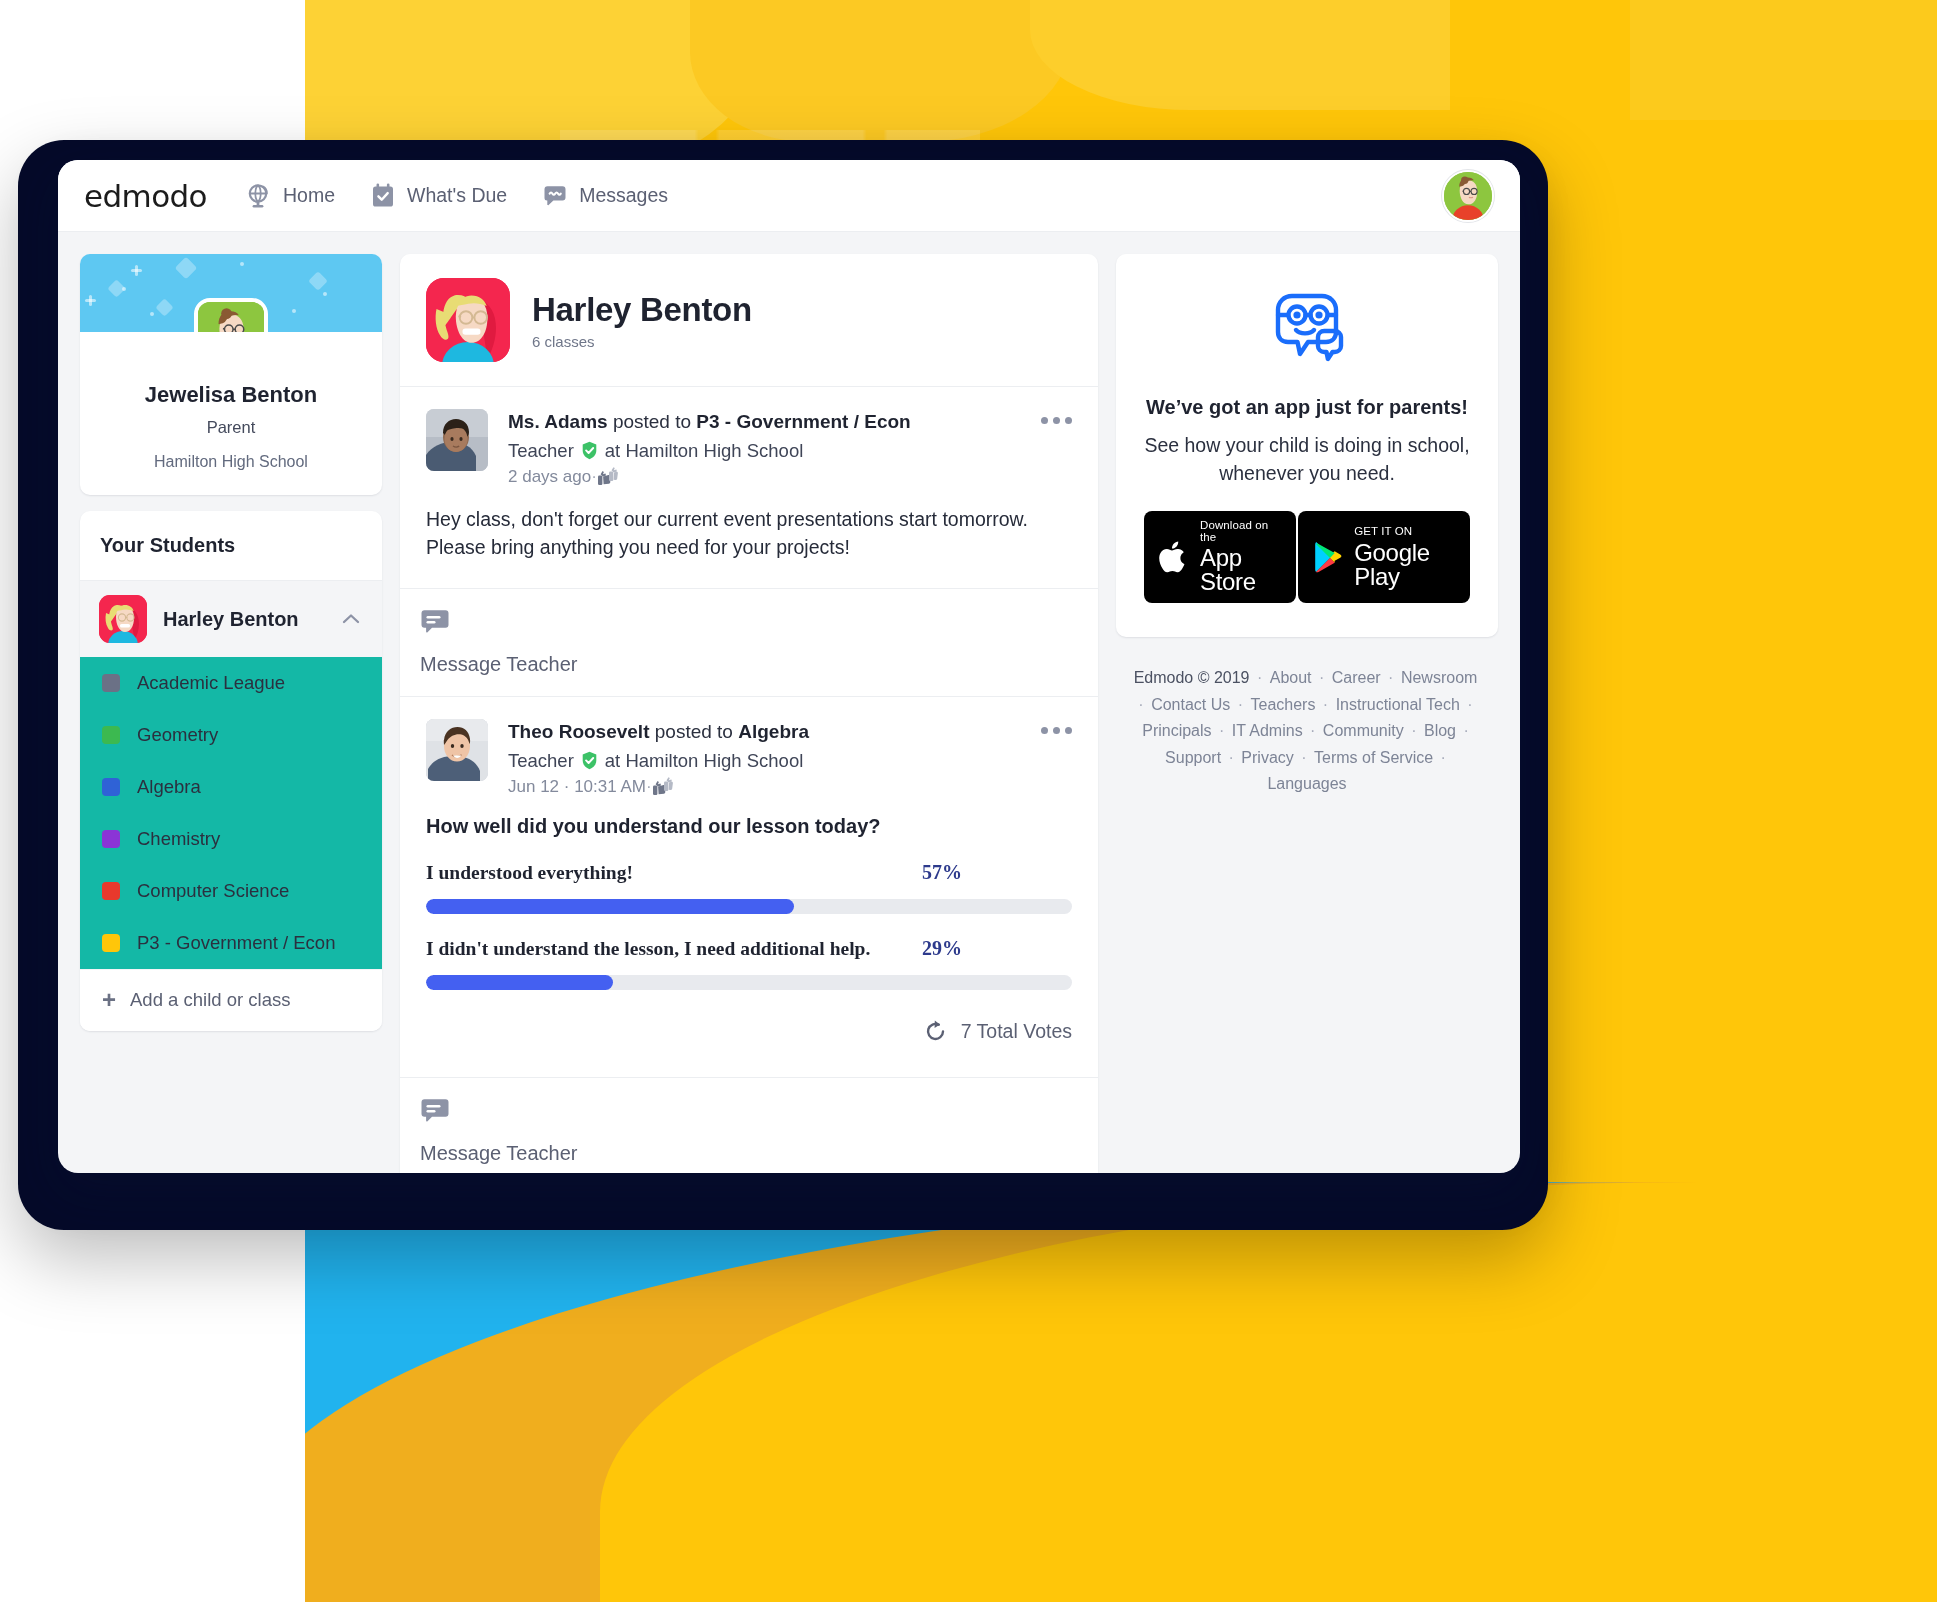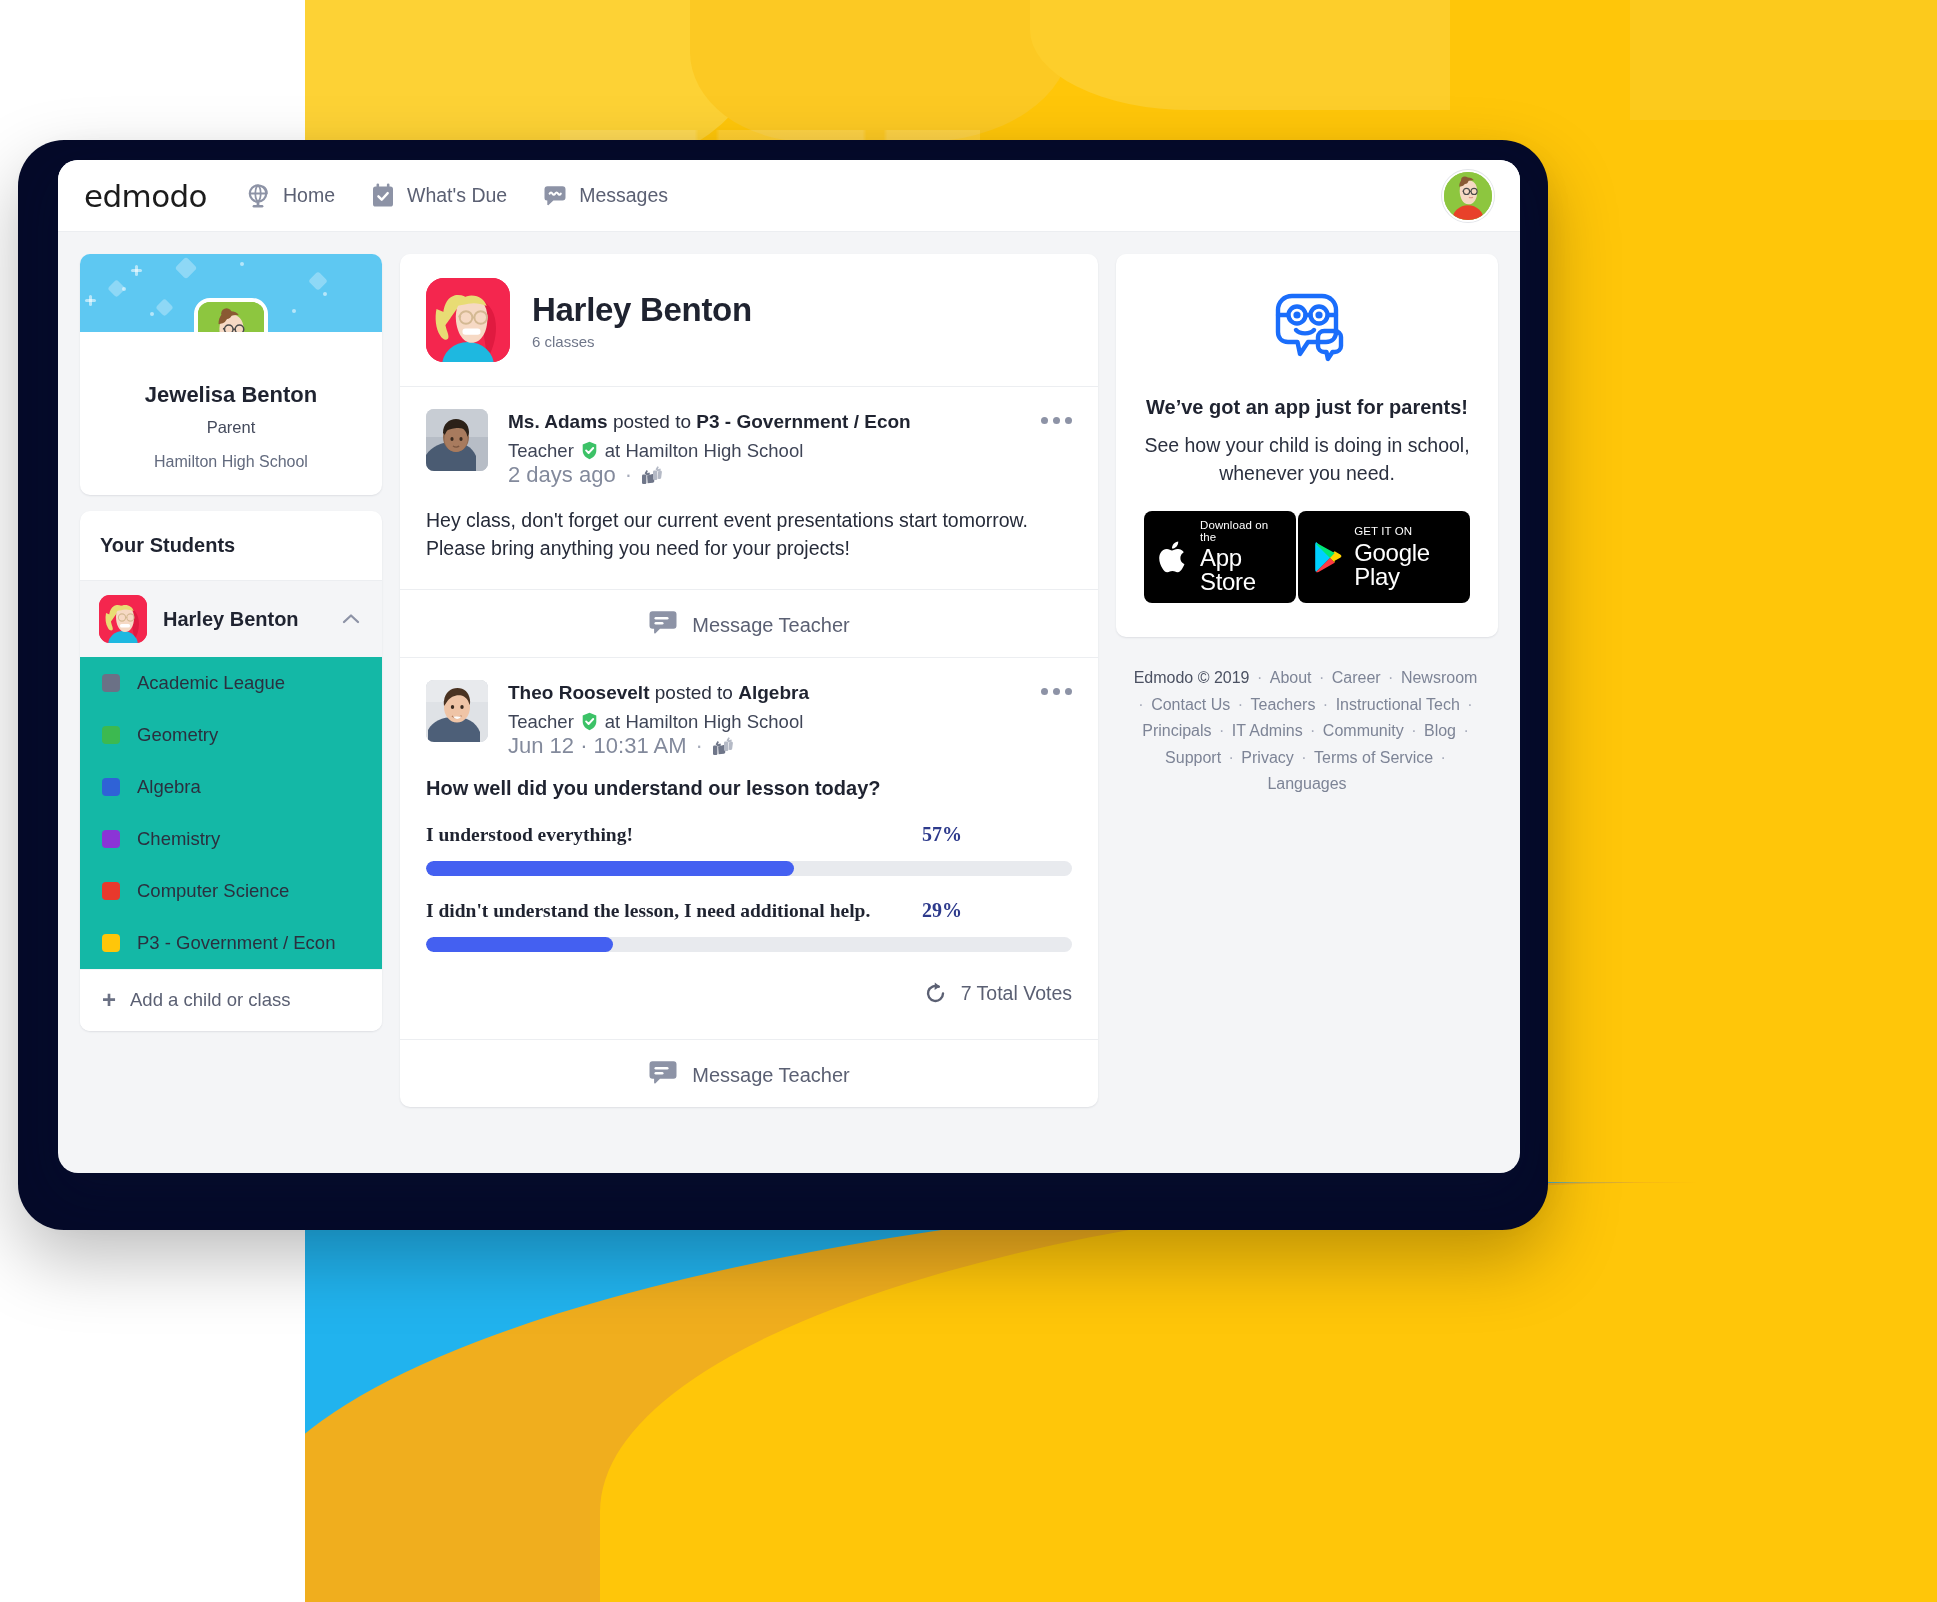--- a/index.html
+++ b/index.html
@@ -135,28 +135,28 @@
   .feed-title { font-size: 33px; font-weight: 700; color: #1f2330; letter-spacing: -0.3px; }
   .feed-sub { font-size: 15px; color: #6f7689; margin-top: 4px; }
 
   .post { border-bottom: 1px solid #eceef1; }
   .post-top { display: flex; gap: 20px; padding: 22px 26px 14px 26px; }
   .post-pfp { width: 62px; height: 62px; border-radius: 8px; overflow: hidden; flex: 0 0 62px; background: #cfd3da; position: relative; }
   .post-meta { flex: 1; min-width: 0; }
   .post-line1 { font-size: 19px; color: #2b303f; line-height: 1.35; }
   .post-line1 b { font-weight: 700; color: #1f2330; }
   .post-line2 { font-size: 18.5px; color: #3f4557; margin-top: 5px; display: flex; align-items: center; gap: 6px; }
-  .post-line3 { font-size: 22px; color: #838a9c; display: flex; align-items: center; gap: 9px; }
+  .post-line3 { font-size: 17px; color: #838a9c; margin-top: 5px; display: flex; align-items: center; }
   .badge-verified { width: 19px; height: 19px; flex: 0 0 19px; }
   .ic-hands { width: 21px; height: 19px; flex: 0 0 21px; }
   .post-dots { display: flex; align-items: flex-start; gap: 5px; padding-top: 8px; cursor: pointer; }
   .post-dots i { width: 7px; height: 7px; border-radius: 50%; background: #8d93a6; display: block; }
   .post-body { padding: 4px 26px 26px 26px; font-size: 19.5px; color: #262b39; line-height: 1.47; }
 
-  .msg-bar { display: flex; align-items: flex-end; justify-content: center; gap: 14px; padding: 20px; border-top: 1px solid #eceef1; cursor: pointer; }
+  .msg-bar { display: flex; align-items: flex-start; justify-content: center; gap: 14px; padding: 20px; border-top: 1px solid #eceef1; cursor: pointer; flex-direction: column; }
   .msg-bar .ic { width: 30px; height: 27px; flex: 0 0 30px; }
   .msg-bar span { font-size: 20px; color: #5b6073; }
 
   
   .poll { padding: 0 26px 10px 26px; }
   .poll-q { font-size: 20px; font-weight: 700; color: #1f2330; padding: 4px 0 22px 0; }
   .poll-opt { margin-bottom: 22px; font-family: Liberation Serif, serif; }
   .poll-opt-head { display: flex; align-items: flex-start; gap: 16px; }
   .poll-opt-label { flex: 1; font-size: 19.5px; font-weight: 700; color: #1f2330; line-height: 1.35; max-width: 480px; }
   .poll-opt-pct { font-size: 20px; font-weight: 700; color: #2d3a8c; flex: 0 0 auto; padding-top: 1px; }

